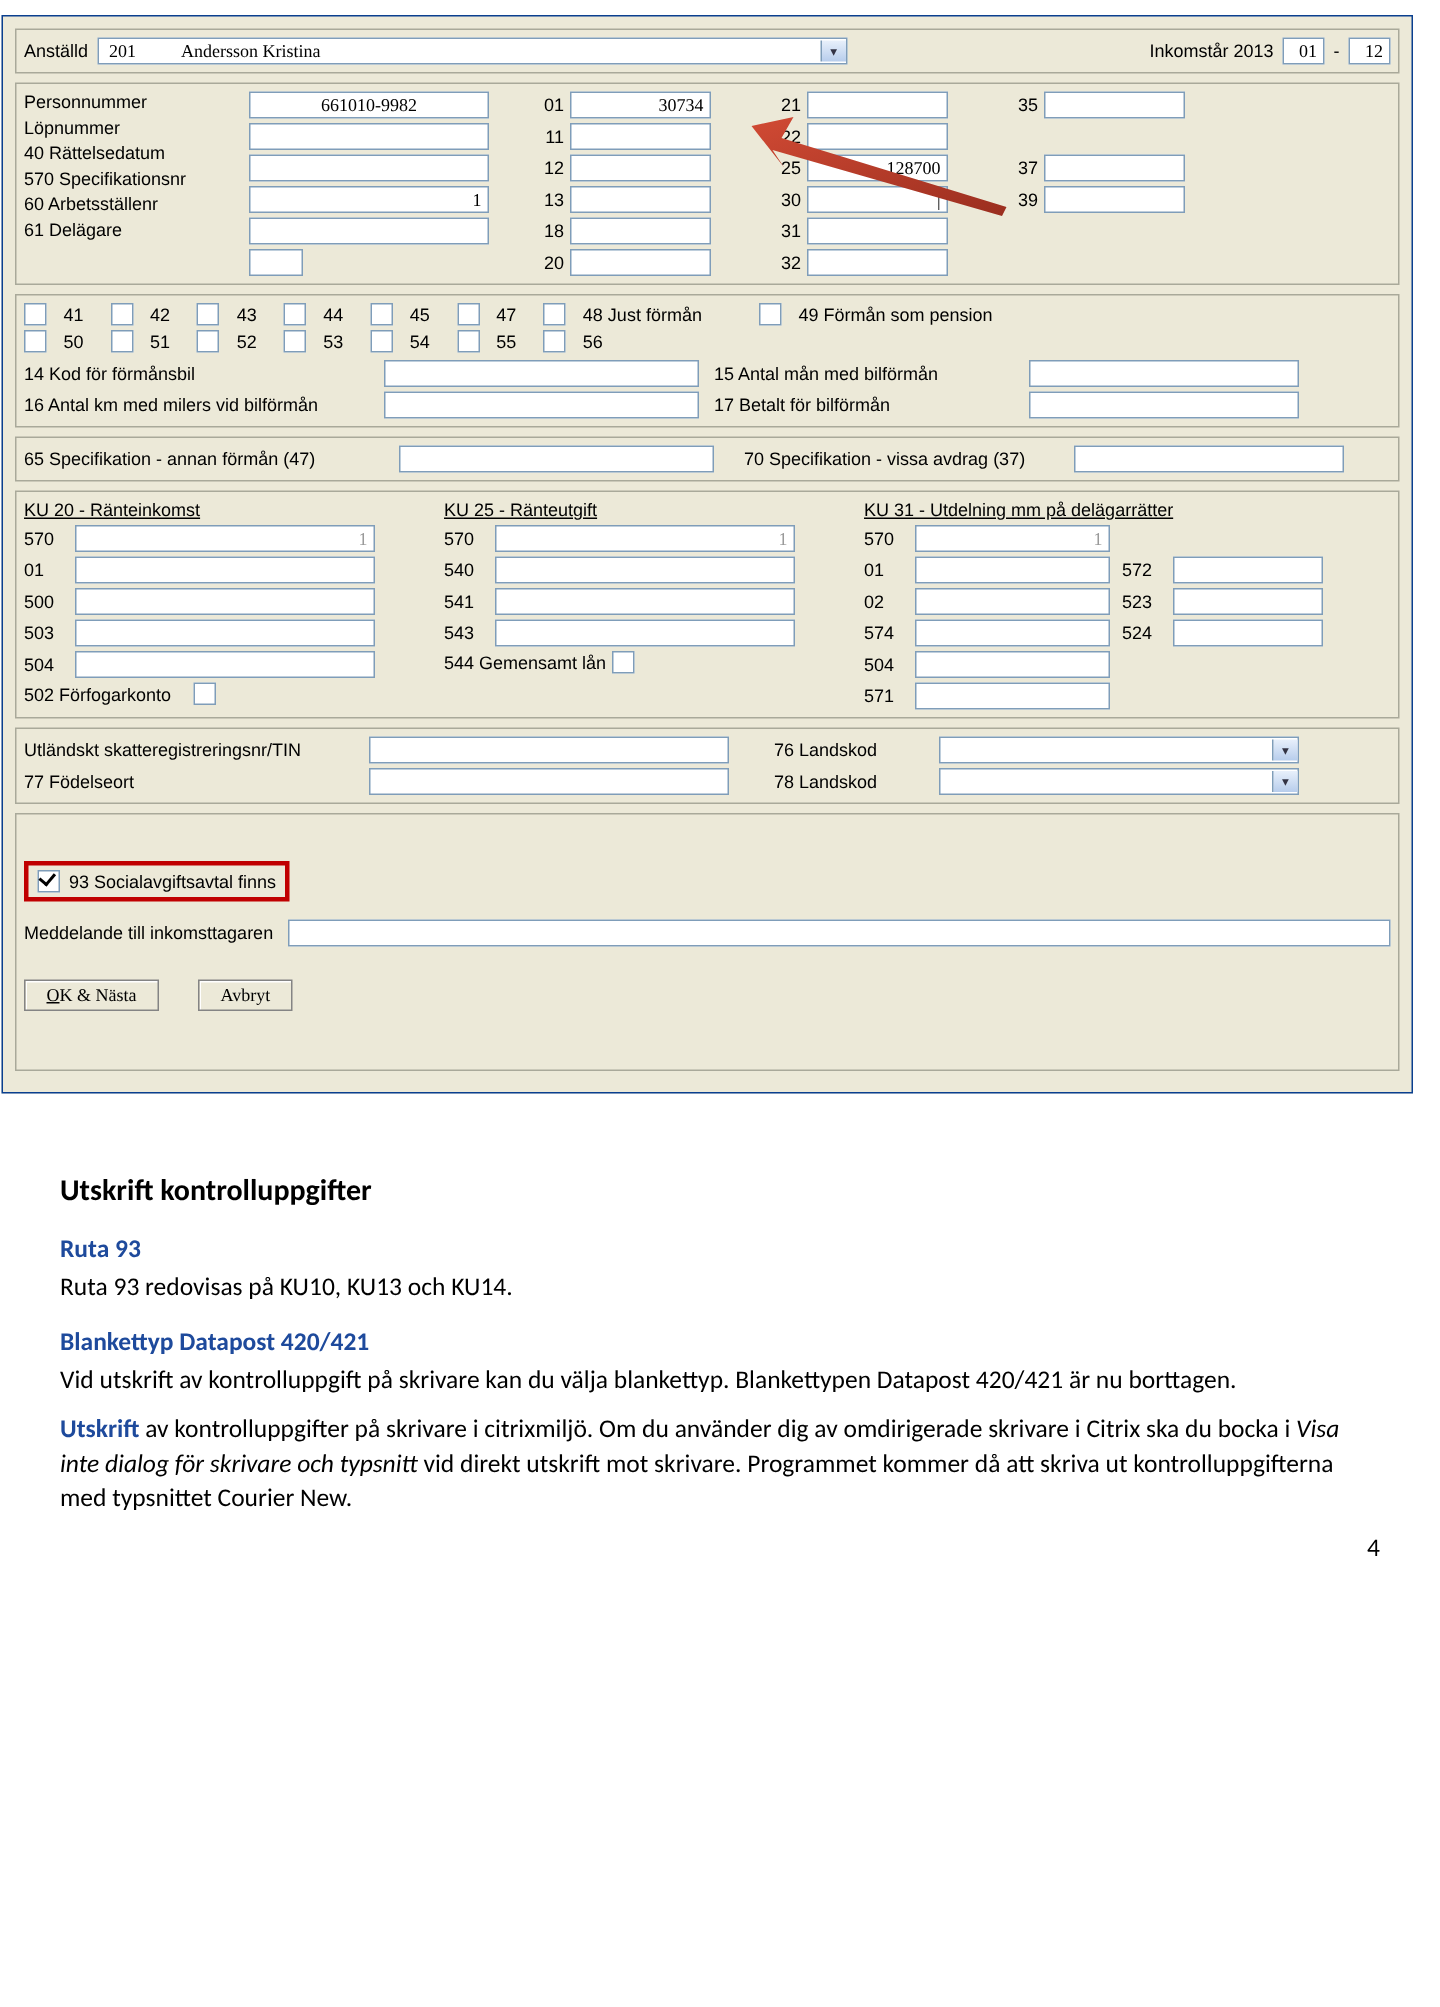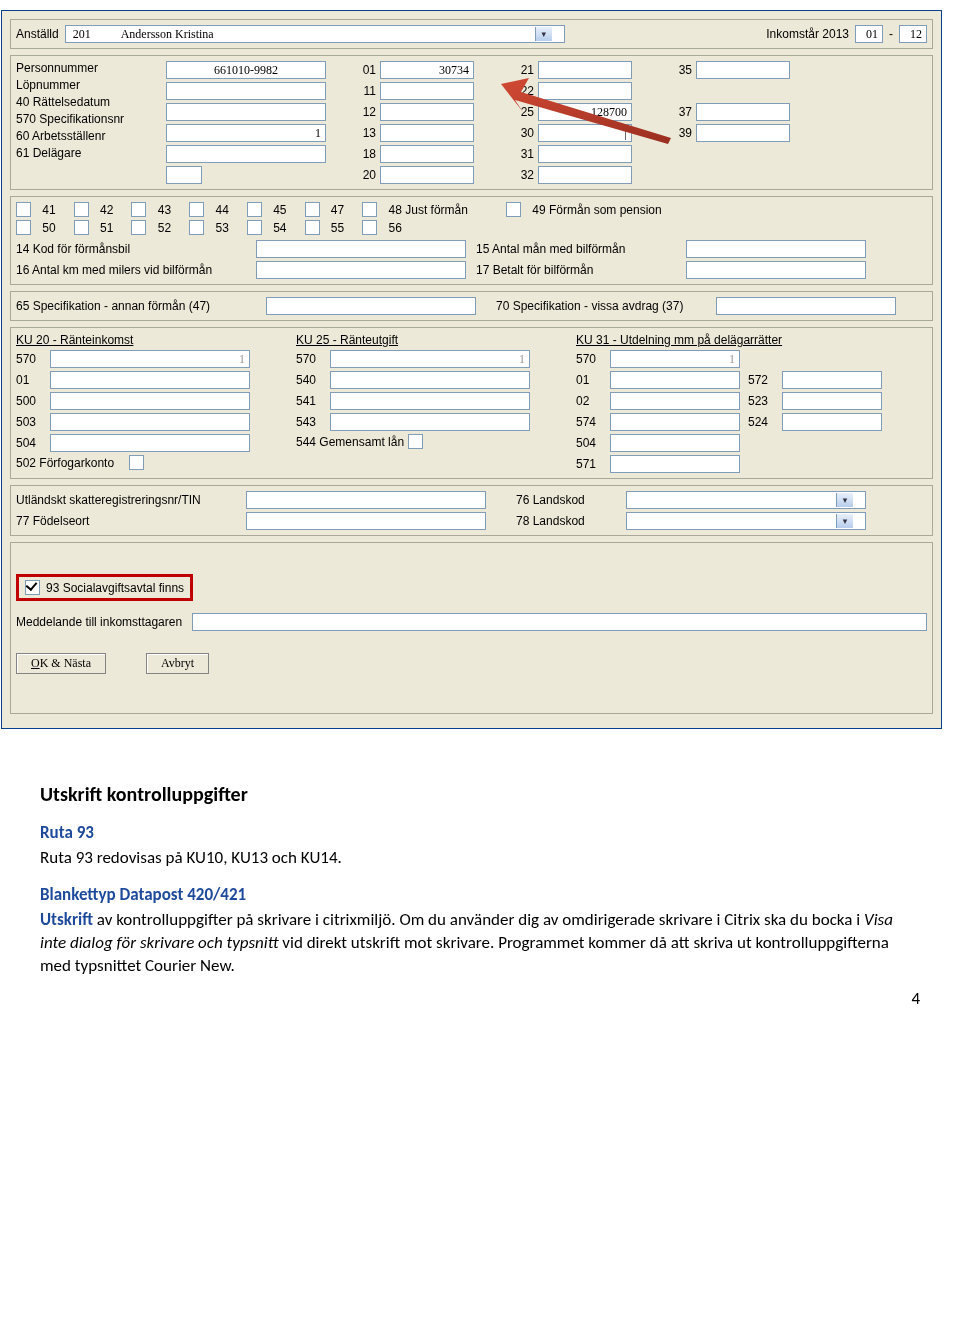--- a/index.html
+++ b/index.html
@@ -6,21 +6,21 @@
 .page{width:960px;margin:0 auto}
 .doc-wrap{padding:10px 18px 12px 1px}
 .window{border:1px solid #0a3f8f;background:#ece9d8}
 .titlebar{height:26px;background:linear-gradient(to bottom,#3a79e0 0%,#2a5fc7 30%,#1e50b5 70%,#103a97 100%);display:flex;align-items:center;justify-content:space-between;padding:0 4px;color:#fff;font-weight:bold;font-size:13px;text-shadow:1px 1px 0 rgba(0,0,0,.35);border-bottom:1px solid #0a3f8f}
 .close-btn{width:22px;height:22px;background:linear-gradient(to bottom,#f08a78,#d44a2c 50%,#b8381d);border:1px solid #8a2a14;border-radius:3px;display:flex;align-items:center;justify-content:center;color:#fff;font-weight:bold;font-size:14px;line-height:1}
 .client{padding:8px}
 .panel{background:#ece9d8;border:1px solid #a9a99a;padding:5px;margin-bottom:6px}
 .row{display:flex;align-items:center;gap:6px}
 .lbl{white-space:nowrap}
 input.inp, .combo{height:18px;border:1px solid #7f9db9;background:#fff;font:12px Tahoma;padding:1px 4px;box-sizing:border-box}
-.combo{display:flex;align-items:center;justify-content:space-between;padding-right:12px}
+.combo{display:flex;align-items:center;justify-content:space-between;padding-right:0}
 .combo .txt{flex:1;padding-left:3px}
 .combo .dd{width:16px;height:100%;background:linear-gradient(to bottom,#e8f0fb,#b7cdec);border-left:1px solid #7f9db9;display:flex;align-items:center;justify-content:center;font-size:9px;color:#334}
 input.inp[readonly]{color:#9a9a9a}
 .chk{width:13px;height:13px;border:1px solid #7f9db9;background:#fff;display:inline-block;position:relative;vertical-align:middle}
 .chk.checked::after{content:"";position:absolute;left:2px;top:-1px;width:5px;height:8px;border:solid #000;border-width:0 2px 2px 0;transform:rotate(40deg)}
 .btn{border:1px solid #848484;background:#ece9d8;padding:2px 14px;font:12px Tahoma;box-shadow:inset 1px 1px 0 #fff}
 .btn u{text-decoration:underline}
 .highlight{border:3px solid #c00000;padding:3px 6px;display:inline-flex;align-items:center;gap:6px}
 .arrow-wrap{position:absolute;pointer-events:none}
 .col{display:flex;flex-direction:column;gap:3px}
@@ -339,31 +339,32 @@
 
     <div class="panel" style="height:160px;position:relative">
       <div class="highlight" style="margin-top:26px">
         <span class="chk checked"></span>
         <span>93 Socialavgiftsavtal finns</span>
       </div>
       <div class="row" style="margin-top:12px;gap:10px">
         <span>Meddelande till inkomsttagaren</span>
         <input class="inp" style="flex: 1 1 0%;">
       </div>
-      <div class="row" style="margin-top:22px;gap:40px">
+      <div class="row" style="margin-top:22px;gap:26px">
         <button class="btn"><u>O</u><span>K &amp; Nästa</span></button>
         <button class="btn">Avbryt</button>
       </div>
     </div>
 
   </div>
 </div>
 </div>
 
 <div class="doc-text">
   <h2>Utskrift kontrolluppgifter</h2>
   <h3>Ruta 93</h3>
   <p>Ruta 93 redovisas på KU10, KU13 och KU14.</p>
   <h3>Blankettyp Datapost 420/421</h3>
+  <p>Vid utskrift av kontrolluppgift på skrivare kan du välja blankettyp. Blankettypen Datapost 420/421 är nu borttagen.</p>
   <p><span class="subhead">Utskrift</span><span> av kontrolluppgifter på skrivare i citrixmiljö. Om du använder dig av omdirigerade skrivare i Citrix ska du bocka i </span><em>Visa inte dialog för skrivare och typsnitt</em><span> vid direkt utskrift mot skrivare. Programmet kommer då att skriva ut kontrolluppgifterna med typsnittet Courier New.</span></p>
 </div>
 <div class="page-num">4</div>
 </div>
 
 </body></html>

